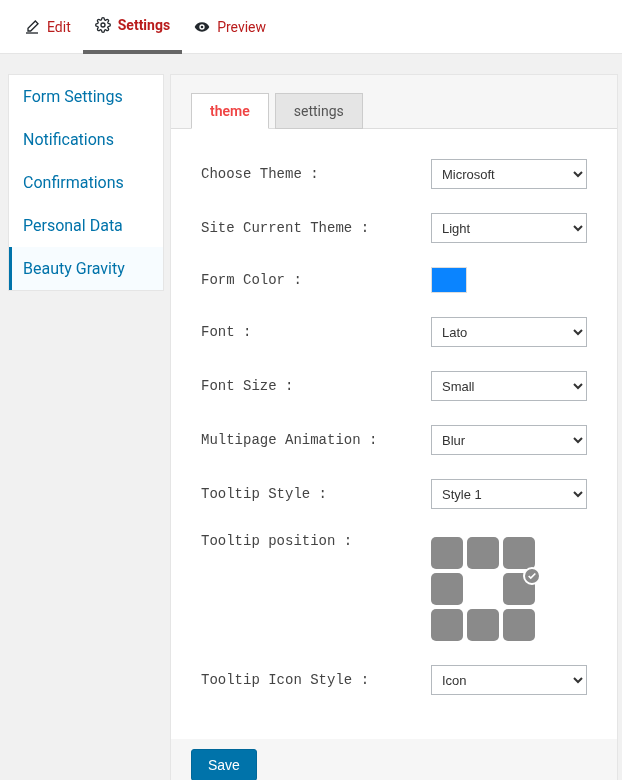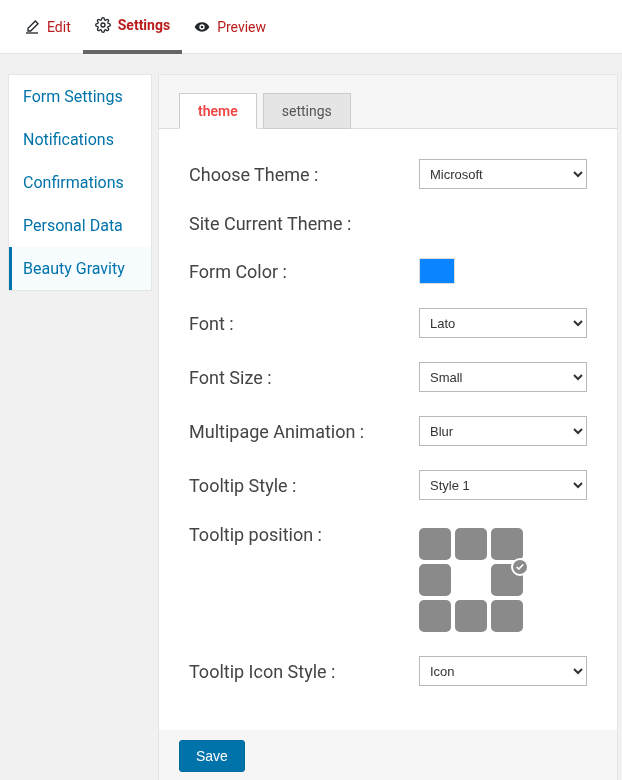--- a/index.html
+++ b/index.html
@@ -93,25 +93,26 @@
   }
   .field-row {
     display: flex;
     align-items: center;
     margin-bottom: 24px;
   }
   .field-row.top-align { align-items: flex-start; }
   .field-label {
     width: 230px;
     color: #444;
-    font-size: 18px;
+    font-size: 14px;
+    font-family: Liberation Mono, monospace;
   }
   .field-control { flex: 1; }
   select.control {
-    width: 168px;
+    width: 156px;
     height: 30px;
     border: 1px solid #b4b9be;
     background: #fff;
     font-size: 13px;
     padding: 0 6px;
     color: #333;
   }
   .color-swatch {
     width: 36px;
     height: 26px;
@@ -205,20 +206,25 @@
         <div class="field-label">Choose Theme :</div>
         <div class="field-control">
           <select class="control">
             <option>Microsoft</option>
           </select>
         </div>
       </div>
 
       <div class="field-row">
         <div class="field-label">Site Current Theme :</div>
+        <div class="field-control">
+          <select class="control">
+            <option>Light</option>
+          </select>
+        </div>
       </div>
 
       <div class="field-row">
         <div class="field-label">Form Color :</div>
         <div class="field-control">
           <div class="color-swatch" title="#0a84ff"></div>
         </div>
       </div>
 
       <div class="field-row">

